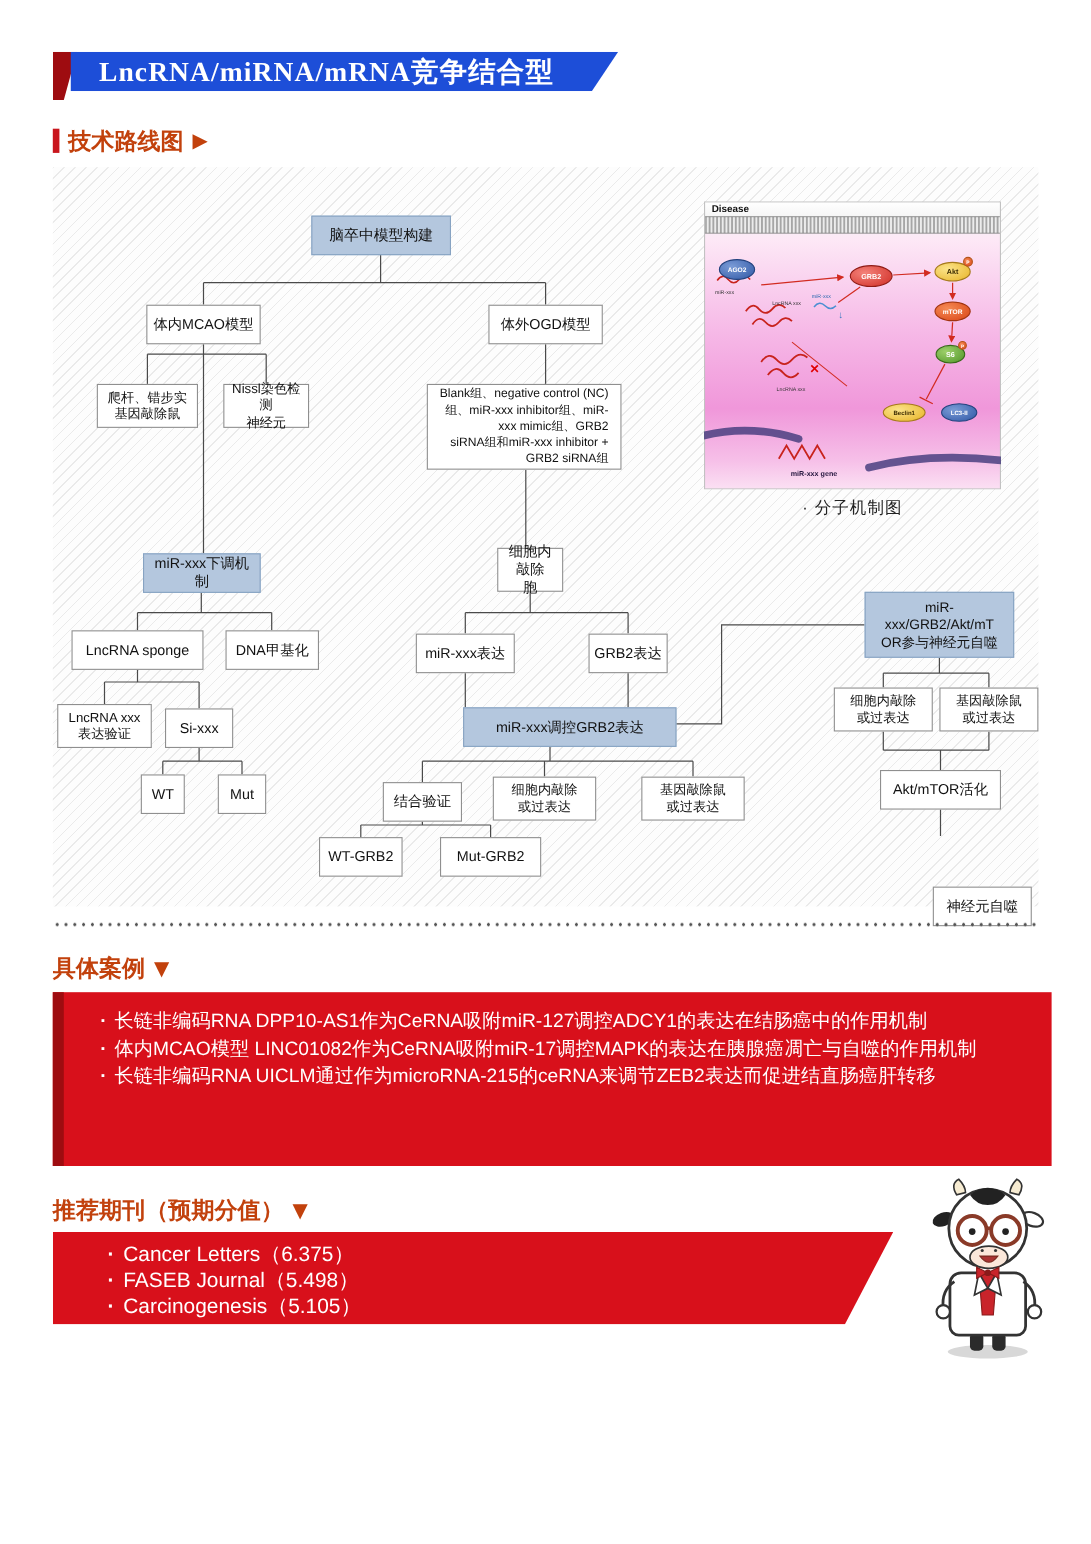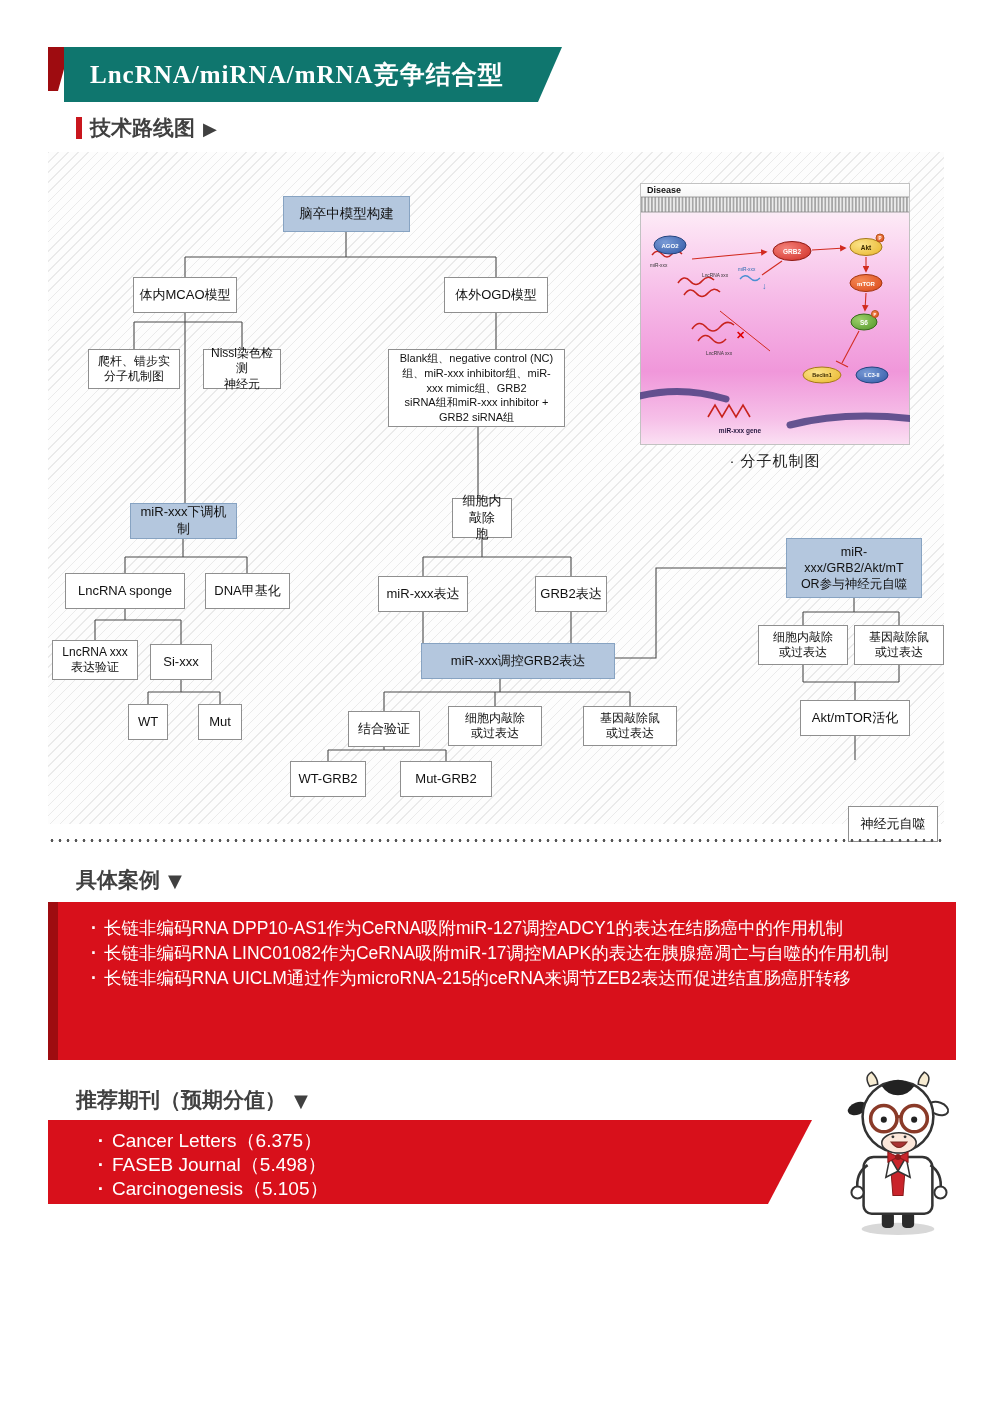--- a/index.html
+++ b/index.html
@@ -3,41 +3,41 @@
 <meta charset="utf-8">
 <style>
   html,body{margin:0;padding:0;background:#fff;}
   .page{position:relative;width:992px;height:1404px;background:#fff;overflow:hidden;
         font-family:"Liberation Sans",sans-serif;color:#111;}
 
   
   .banner{position:absolute;left:48px;top:47px;width:514px;height:44px;}
   .banner-dark{position:absolute;left:0;top:0;width:22px;height:44px;background:#9e0c10;
                clip-path:polygon(0 0,100% 0,calc(100% - 12px) 100%,0 100%);}
-  .banner-main{position:absolute;left:16px;top:0;width:498px;height:55px;background:#0f766e;
+  .banner-main{position:absolute;left:16px;top:0;width:498px;height:36px;background:#1d4ed8;
                clip-path:polygon(0 0,100% 0,calc(100% - 24px) 100%,0 100%);
                display:flex;align-items:center;padding-left:26px;box-sizing:border-box;}
   .banner-title{color:#fff;font-family:"Liberation Serif",serif;font-weight:bold;
                 font-size:25px;letter-spacing:1px;}
 
   
   .sec-head{position:absolute;left:48px;display:flex;align-items:center;
-            font-family:"Liberation Serif",serif;font-weight:bold;font-size:21px;color:#404040;margin-left:28px;}
+            font-family:"Liberation Serif",serif;font-weight:bold;font-size:21px;color:#c2410c;}
   .red-bar{width:6px;height:22px;background:#c9161d;margin-right:8px;}
   .arrow{font-size:18px;margin-left:8px;font-family:"DejaVu Sans",sans-serif;}
 
   
   .flow{position:absolute;left:48px;top:152px;width:896px;height:672px;background-color:#fdfdfd;
         background-image:repeating-linear-gradient(135deg,rgba(0,0,0,0.075) 0 1px,transparent 1px 7px);}
   .connectors{position:absolute;left:0;top:0;width:896px;height:672px;}
   .fc-node{position:absolute;box-sizing:border-box;background:#fff;border:1px solid #8f8f8f;
            display:flex;align-items:center;justify-content:center;text-align:center;
            font-size:13px;line-height:1.28;color:#111;white-space:pre-line;padding:17px 4px;}
   .fc-blue{background:#b4c7de;border-color:#87a3c2;}
-  .fc-sm{font-size:11px;line-height:1.34;}
+  .fc-sm{font-size:11px;line-height:1.34;text-align:right;}
   .inset{position:absolute;left:592px;top:31px;width:270px;height:262px;}
   .inset-caption{position:absolute;left:592px;top:300px;width:270px;text-align:center;
                  font-size:15px;color:#222;letter-spacing:1px;}
 
   
   .dotted{position:absolute;left:48px;top:838px;width:896px;height:5px;
           background-image:radial-gradient(circle,#555 1.3px,transparent 1.6px);
           background-size:8px 5px;background-repeat:repeat-x;}
 
   
@@ -78,21 +78,21 @@
 
   <div class="flow">
     <svg class="connectors" viewBox="0 0 896 672">
       <path fill="none" stroke="#4a4a4a" stroke-width="1.1" d="M298 75V105M137 105H448M137 105V125M448 105V125M137 153V351M86 170H194M86 170V197M194 170V197M448 153V197M430 275V346M135 385V405M77 405H199M77 405V421M199 405V421M77 449V468M47 468H133M47 468V488M133 468V492M133 524V540M100 540H172M100 540V552M172 540V552M434 386V405M375 405H523M375 405V424M523 405V424M375 452V491M523 452V491M452 521V540M336 540H582M336 540V559M447 540V554M582 540V554M336 587V598M280 598H398M280 598V609M398 598V609M549 506H608V416H738M806 446V460M755 460H851M755 460V473M851 460V473M755 513V530M851 513V530M755 530H851M807 530V548M807 576V608"></path>
     </svg>
 
     <div class="fc-node fc-blue" style="left:235px;top:44px;width:127px;height:31px;font-size:13.5px;">脑卒中模型构建</div>
     <div class="fc-node" style="left:85px;top:125px;width:104px;height:28px;">体内MCAO模型</div>
     <div class="fc-node" style="left:396px;top:125px;width:104px;height:28px;">体外OGD模型</div>
     <div class="fc-node" style="left:40px;top:197px;width:92px;height:40px;font-size:12px;">爬杆、错步实
-分子机制图</div>
+基因敲除鼠</div>
     <div class="fc-node" style="left:155px;top:197px;width:78px;height:40px;font-size:12px;">Nissl染色检测
 神经元</div>
     <div class="fc-node fc-sm" style="left:340px;top:197px;width:177px;height:78px;">Blank组、negative control (NC)
 组、miR-xxx inhibitor组、miR-
 xxx mimic组、GRB2
 siRNA组和miR-xxx inhibitor +
 GRB2 siRNA组</div>
     <div class="fc-node fc-blue" style="left:82px;top:351px;width:107px;height:34px;">miR-xxx下调机制</div>
     <div class="fc-node" style="left:404px;top:346px;width:60px;height:40px;">细胞内敲除
 胞</div>
@@ -226,21 +226,21 @@
   </div>
 
   <div class="case-box">
     <ul class="case-list">
       <li>
         <span class="bullet">·</span>
         <span class="txt">长链非编码RNA DPP10-AS1作为CeRNA吸附miR-127调控ADCY1的表达在结肠癌中的作用机制</span>
       </li>
       <li>
         <span class="bullet">·</span>
-        <span class="txt">长链非编码RNA LINC01082作为CeRNA吸附miR-17调控MAPK的表达在胰腺癌凋亡与自噬的作用机制</span>
+        <span class="txt">体内MCAO模型 LINC01082作为CeRNA吸附miR-17调控MAPK的表达在胰腺癌凋亡与自噬的作用机制</span>
       </li>
       <li>
         <span class="bullet">·</span>
         <span class="txt">长链非编码RNA UICLM通过作为microRNA-215的ceRNA来调节ZEB2表达而促进结直肠癌肝转移</span>
       </li>
     </ul>
   </div>
 
   <div class="sec-head" style="top:1086px;">
     <span>推荐期刊（预期分值）</span>

